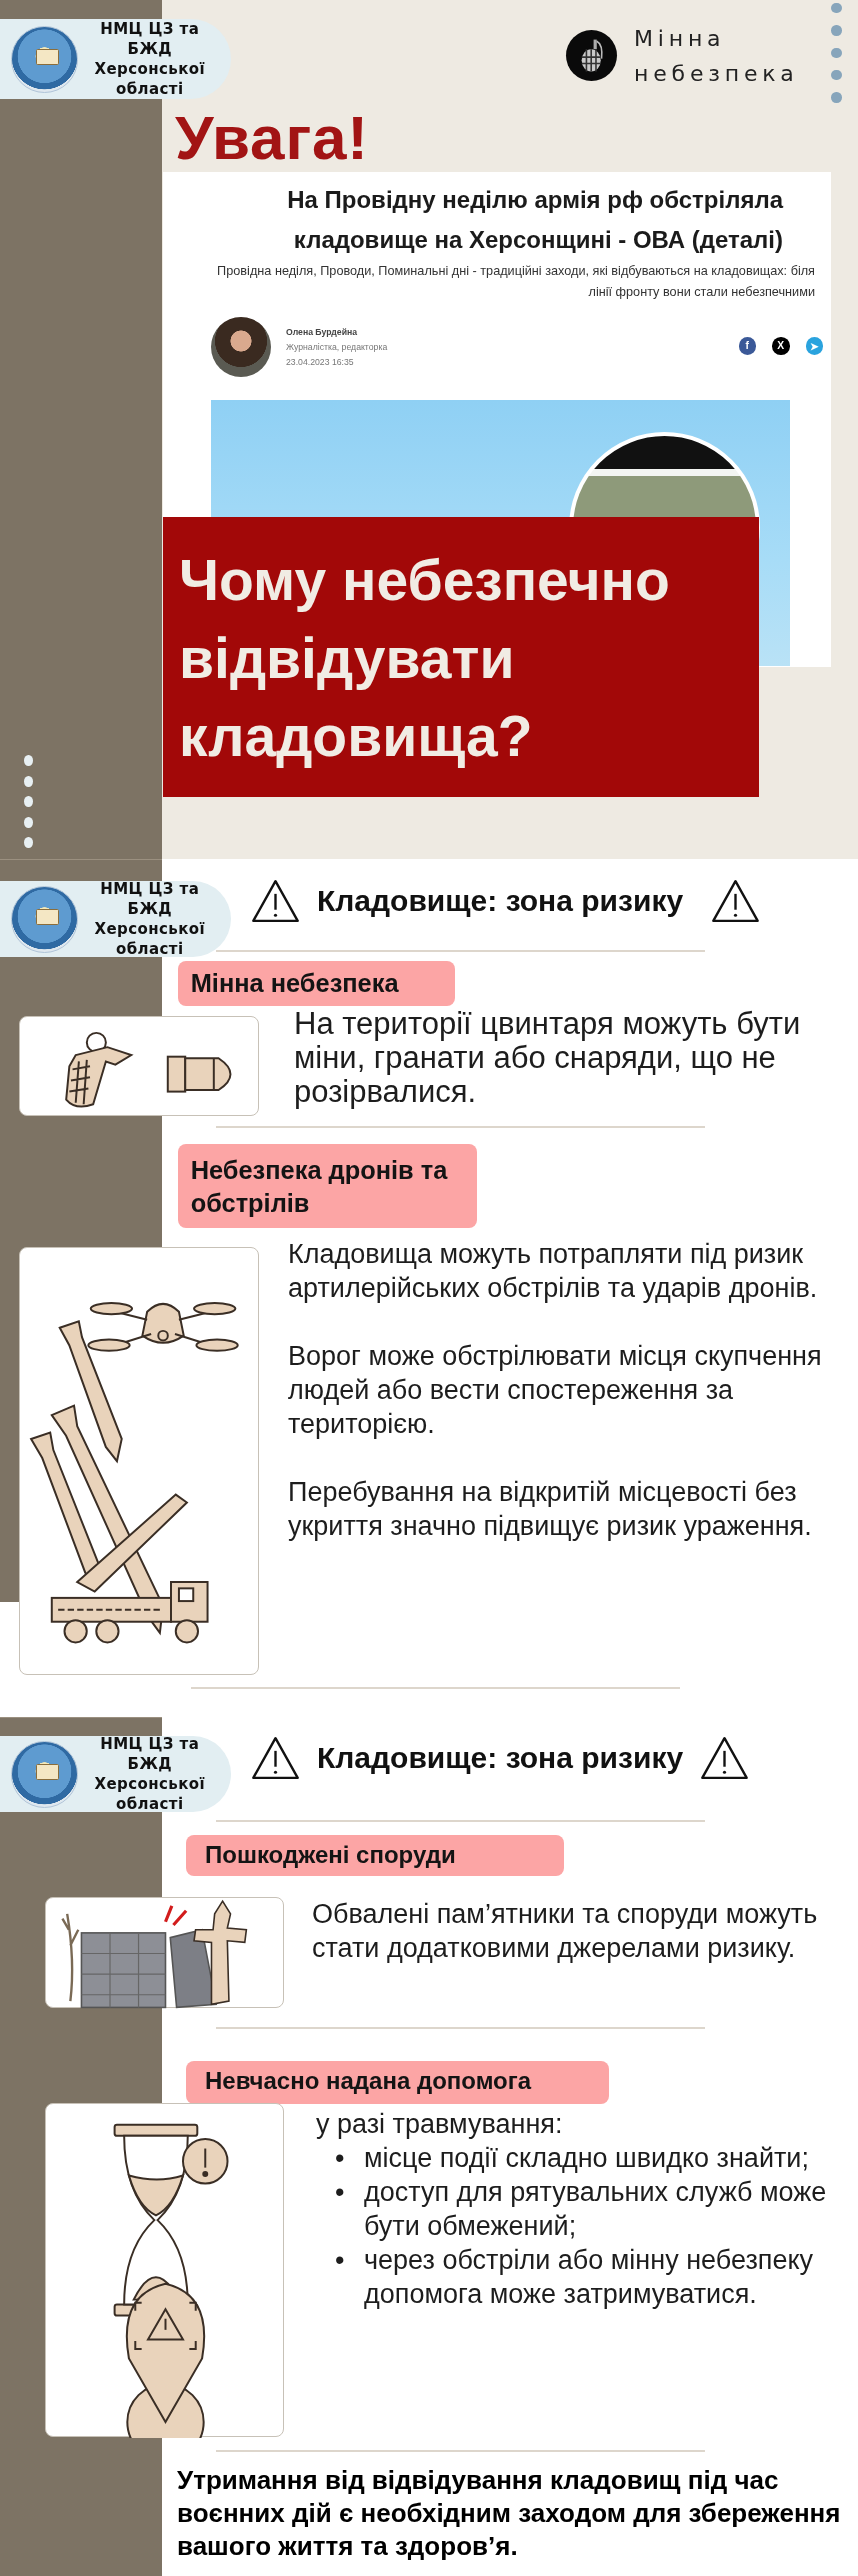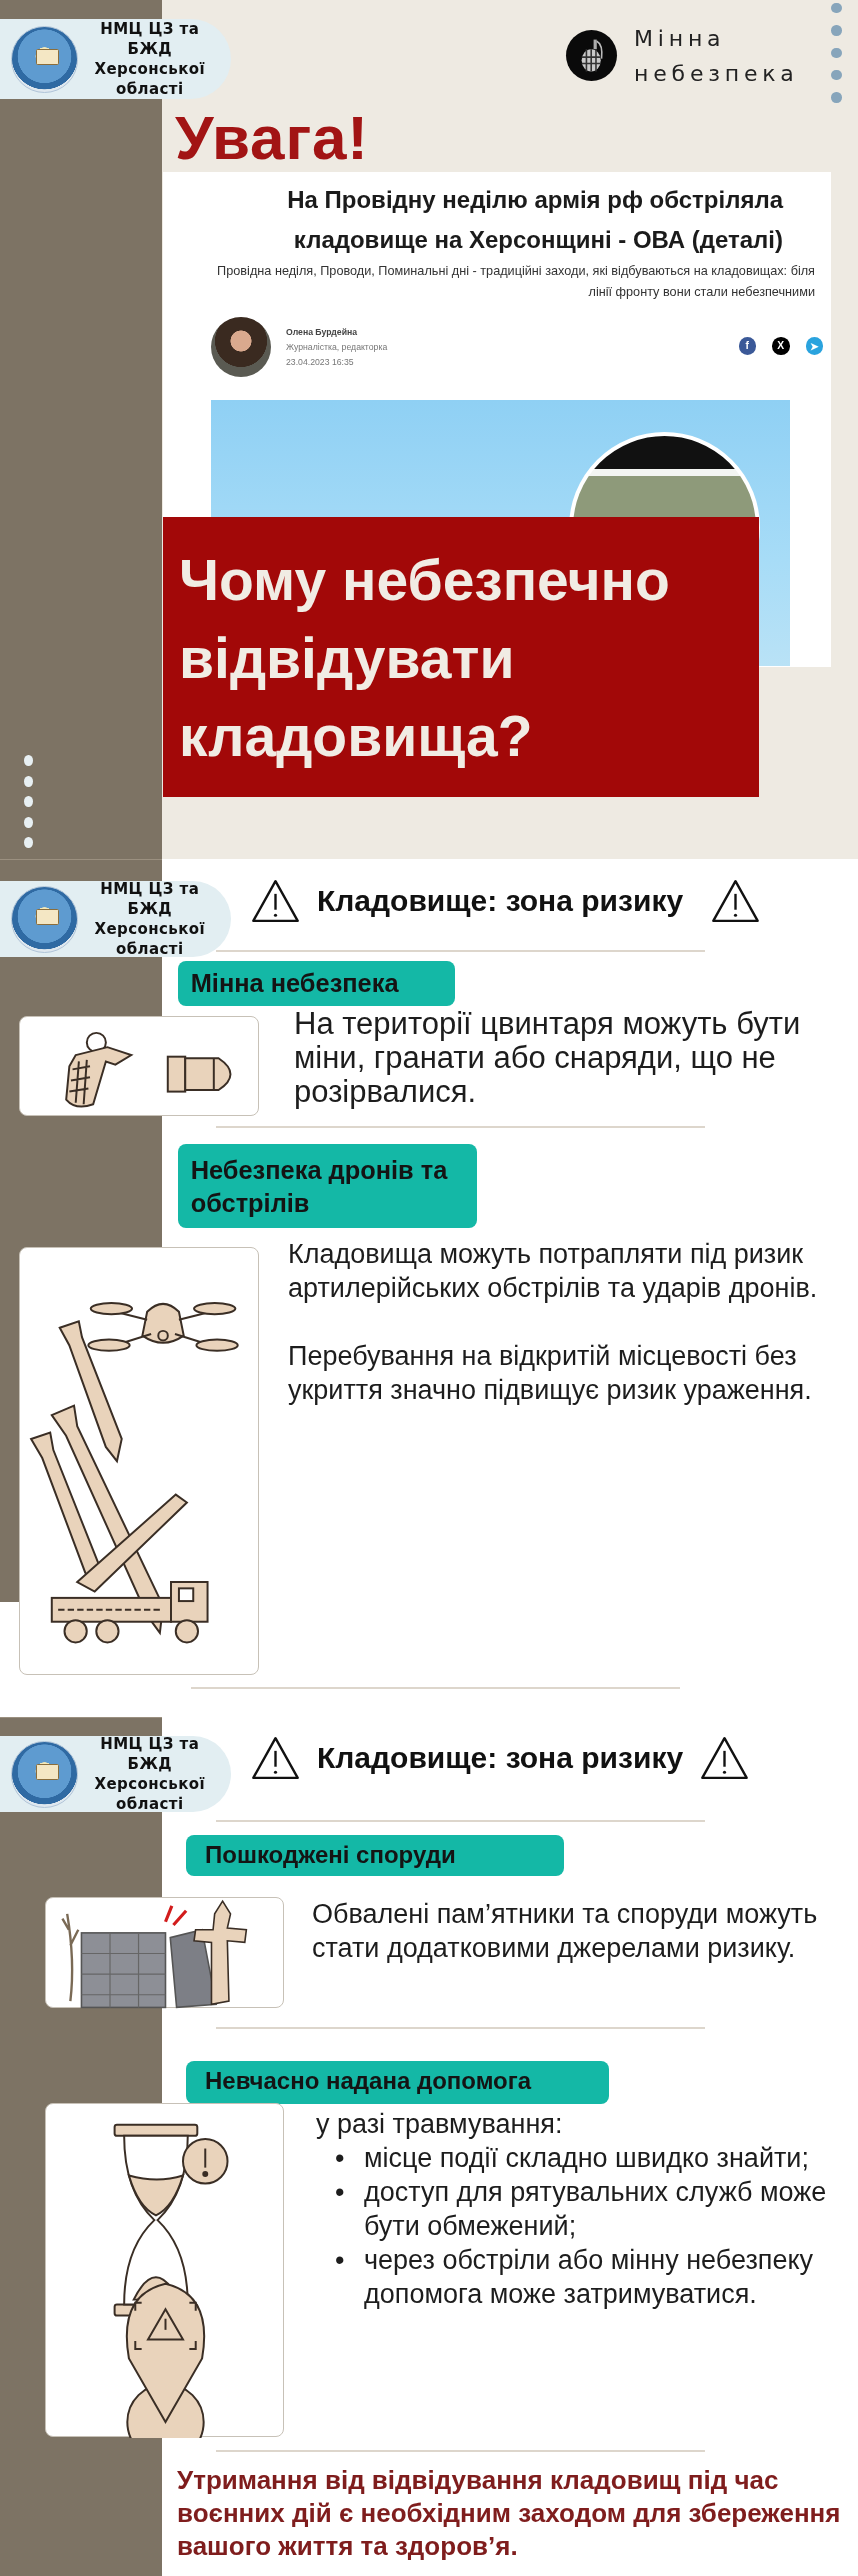--- a/index.html
+++ b/index.html
@@ -39,32 +39,32 @@
 
   
   #s2 { top: 859px; height: 859px; background: #ffffff; }
   #s2 .sidebar { top: 0; }
   #s2 .sidebar-line { position: absolute; left: 0; top: 0; width: 162px; height: 0.8px; background: #9b9080; }
   #s2 .logo-pill { top: 22px; height: 76px; }
   .section-heading { position: absolute; display: flex; align-items: center; gap: 16px; }
   .warn-icon { width: 51px; height: 46px; }
   .heading-text { font-family: "Liberation Sans", sans-serif; font-weight: bold; font-size: 30px; color: #111; }
   .divider { position: absolute; height: 1.6px; background: #ddd6cc; }
-  .tag { position: absolute; background: #14b8a6; border-radius: 8px; font-family: "Liberation Sans", sans-serif; font-weight: bold; color: #141414; }
+  .tag { position: absolute; background: #fca5a5; border-radius: 8px; font-family: "Liberation Sans", sans-serif; font-weight: bold; color: #141414; }
   .card { position: absolute; background: #fff; border: 1.2px solid #c7c1b7; border-radius: 8px; }
   .body-text { position: absolute; font-family: "Liberation Sans", sans-serif; font-size: 27px; line-height: 34px; color: #1d1d1d; }
 
   
   #s3 { top: 1717px; height: 859px; background: #ffffff; }
   #s3 .sidebar-line { position: absolute; left: 0; top: 0; width: 162px; height: 0.8px; background: #9b9080; }
   #s3 .logo-pill { top: 19px; height: 76px; }
   .bullets { list-style: none; }
   .bullets li { position: relative; padding-left: 48px; }
   .bullets li::before { content: "•"; position: absolute; left: 19px; top: 0; }
-  .final-text { position: absolute; left: 177px; top: 747px; width: 668px; font-family: "Liberation Sans", sans-serif; font-weight: bold; font-size: 26px; line-height: 33px; color: #7f1d1d; }
+  .final-text { position: absolute; left: 177px; top: 747px; width: 668px; font-family: "Liberation Sans", sans-serif; font-weight: bold; font-size: 26px; line-height: 33px; color: #000000; }
 </style>
 </head>
 <body>
 
 <div class="page" id="s1">
   <div class="sidebar"></div>
 
   <div class="logo-pill">
     <div class="logo-emblem"></div>
     <div class="logo-text">
@@ -202,20 +202,21 @@
         <rect x="200" y="428" width="18" height="16" fill="#fff"></rect>
         <circle cx="70" cy="482" r="14"></circle>
           <circle cx="110" cy="482" r="14"></circle>
           <circle cx="210" cy="482" r="14"></circle>
         <line x1="48" y1="455" x2="180" y2="455" stroke-dasharray="8 4"></line>
       </g>
     </svg>
   </div>
   <div class="body-text" style="left:288px; top:378px; width:557px;">
     <p style="margin-bottom:34px;">Кладовища можуть потрапляти під ризик артилерійських обстрілів та ударів дронів.</p>
+    <p style="margin-bottom:34px;">Ворог може обстрілювати місця скупчення людей або вести спостереження за територією.</p>
     <p>Перебування на відкритій місцевості без укриття значно підвищує ризик ураження.</p>
   </div>
   <div class="divider" style="left:191px; top:828px; width:489px;"></div>
 </div>
 
 <div class="page" id="s3">
   <div class="sidebar"></div>
   <div class="sidebar-line"></div>
 
   <div class="logo-pill">

